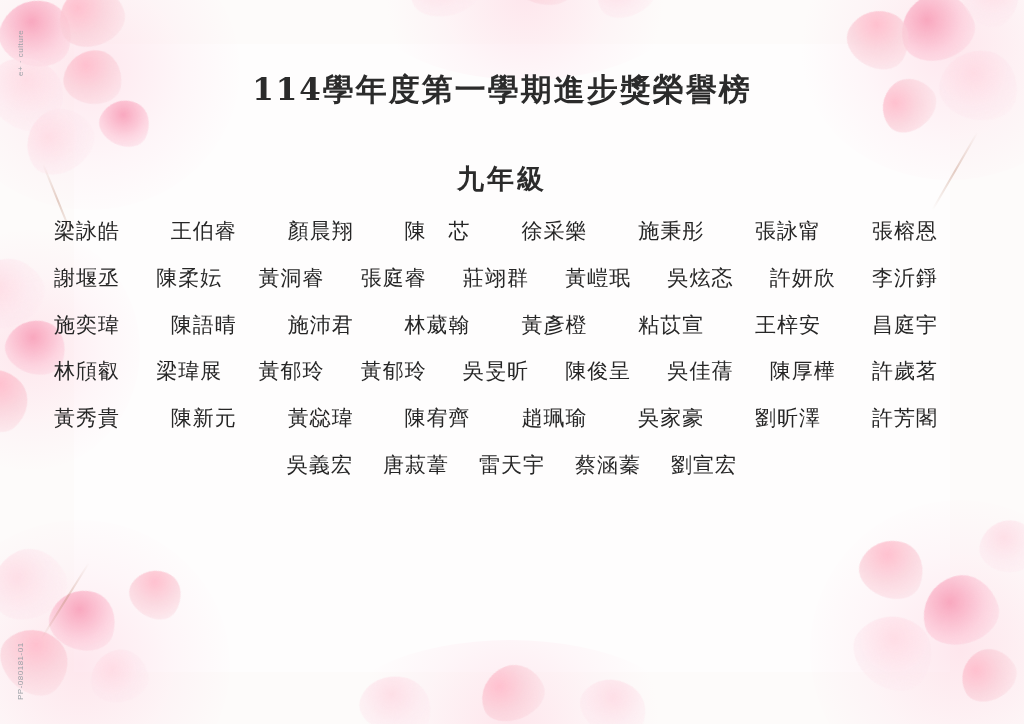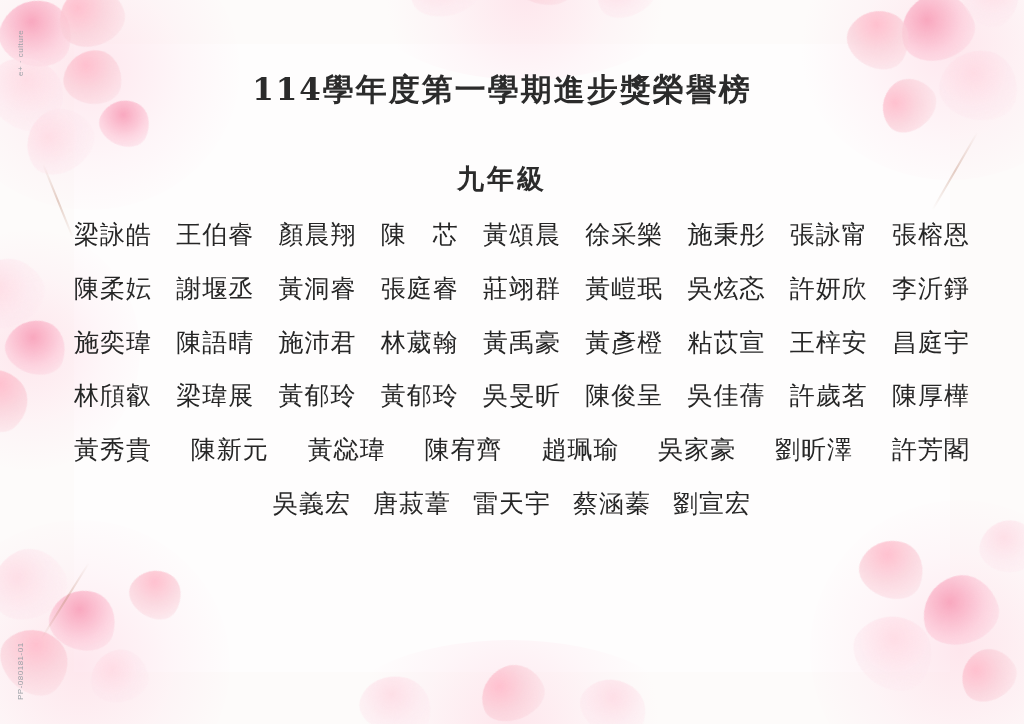--- a/index.html
+++ b/index.html
@@ -121,28 +121,28 @@
   }
   .name-row {
     display: flex;
     justify-content: space-between;
     align-items: baseline;
     margin-bottom: 10px;
     padding: 0 4px;
   }
   .name-row.last-row {
     justify-content: center;
-    gap: 22px;
+    gap: 30px;
     margin-top: 6px;
   }
   .name-cell {
     flex: 0 0 auto;
     width: 98px;
-    text-align: right;
-    font-size: 25px;
+    text-align: left;
+    font-size: 21px;
     letter-spacing: 1px;
     color: #262626;
     font-family: "DejaVu Serif", "Liberation Serif", serif;
     line-height: 1.75;
     white-space: pre;
   }
   .name-row.last-row .name-cell {
     width: auto;
   }
 </style>
@@ -222,58 +222,56 @@
   <div class="content">
     <div class="doc-title">114學年度第一學期進步獎榮譽榜</div>
     <div class="grade-heading">九年級</div>
 
     <div class="name-grid">
       <div class="name-row">
         <div class="name-cell">梁詠皓</div>
         <div class="name-cell">王伯睿</div>
         <div class="name-cell">顏晨翔</div>
         <div class="name-cell">陳　芯</div>
-        <div class="name-cell">黃頌晨</div>
         <div class="name-cell">徐采樂</div>
         <div class="name-cell">施秉彤</div>
         <div class="name-cell">張詠甯</div>
         <div class="name-cell">張榕恩</div>
       </div>
       <div class="name-row">
+        <div class="name-cell">謝堰丞</div>
         <div class="name-cell">陳柔妘</div>
-        <div class="name-cell">謝堰丞</div>
         <div class="name-cell">黃洞睿</div>
         <div class="name-cell">張庭睿</div>
         <div class="name-cell">莊翊群</div>
         <div class="name-cell">黃嵦珉</div>
         <div class="name-cell">吳炫忞</div>
         <div class="name-cell">許妍欣</div>
         <div class="name-cell">李沂錚</div>
       </div>
       <div class="name-row">
         <div class="name-cell">施奕瑋</div>
         <div class="name-cell">陳語晴</div>
         <div class="name-cell">施沛君</div>
         <div class="name-cell">林葳翰</div>
-        <div class="name-cell">黃禹豪</div>
         <div class="name-cell">黃彥橙</div>
         <div class="name-cell">粘苡宣</div>
         <div class="name-cell">王梓安</div>
         <div class="name-cell">昌庭宇</div>
       </div>
       <div class="name-row">
         <div class="name-cell">林頎叡</div>
         <div class="name-cell">梁瑋展</div>
         <div class="name-cell">黃郁玲</div>
         <div class="name-cell">黃郁玲</div>
         <div class="name-cell">吳旻昕</div>
         <div class="name-cell">陳俊呈</div>
         <div class="name-cell">吳佳蒨</div>
+        <div class="name-cell">陳厚樺</div>
         <div class="name-cell">許歲茗</div>
-        <div class="name-cell">陳厚樺</div>
       </div>
       <div class="name-row">
         <div class="name-cell">黃秀貴</div>
         <div class="name-cell">陳新元</div>
         <div class="name-cell">黃惢瑋</div>
         <div class="name-cell">陳宥齊</div>
         <div class="name-cell">趙珮瑜</div>
         <div class="name-cell">吳家豪</div>
         <div class="name-cell">劉昕澤</div>
         <div class="name-cell">許芳閣</div>

